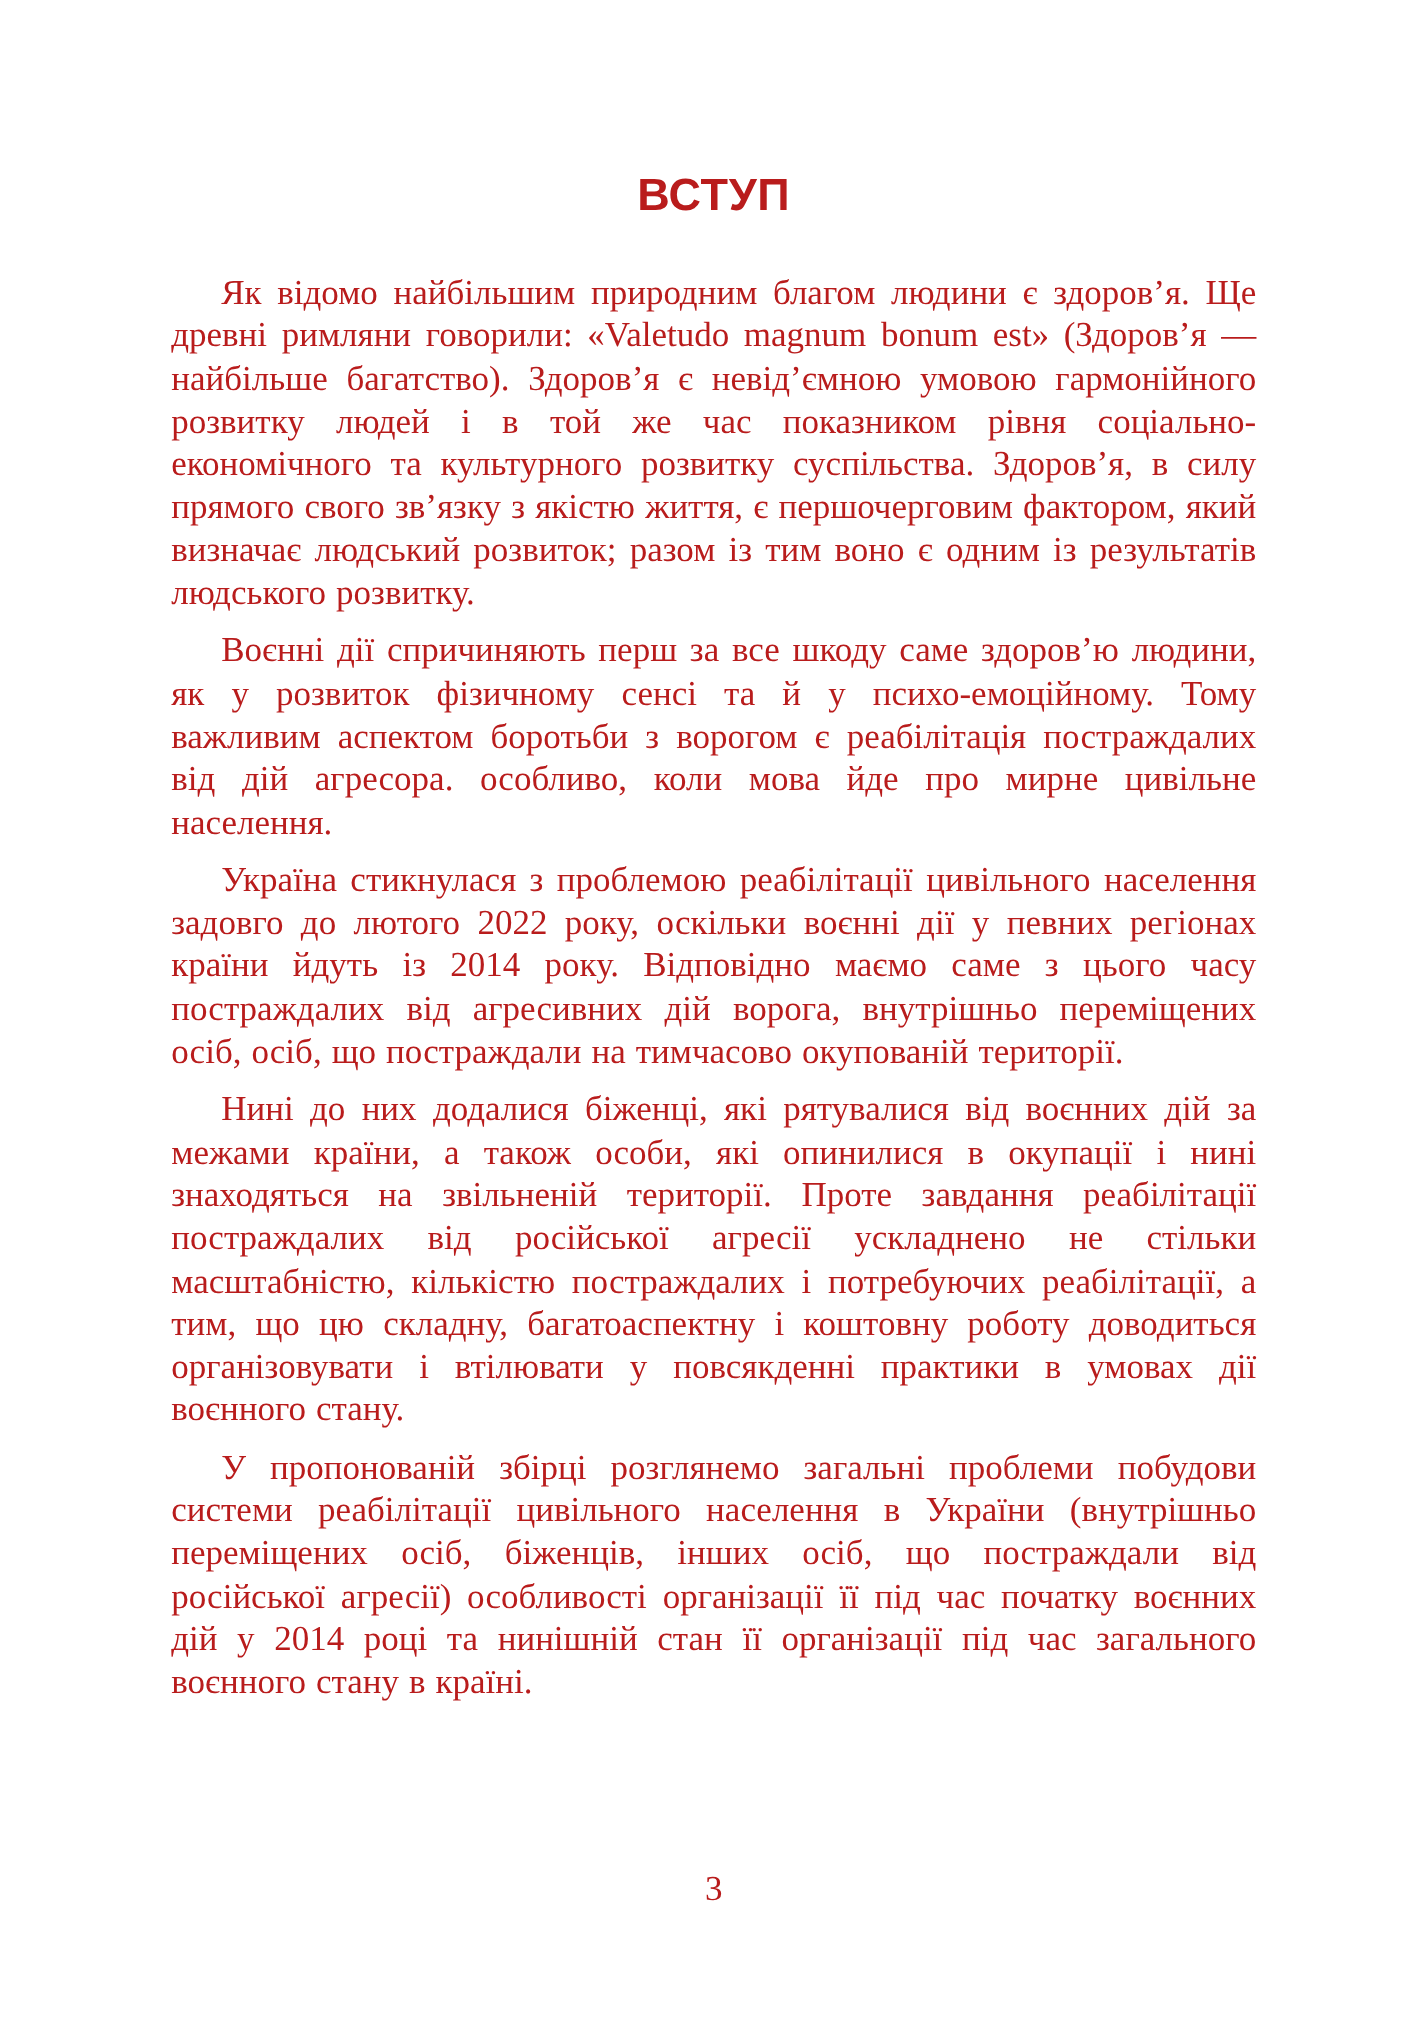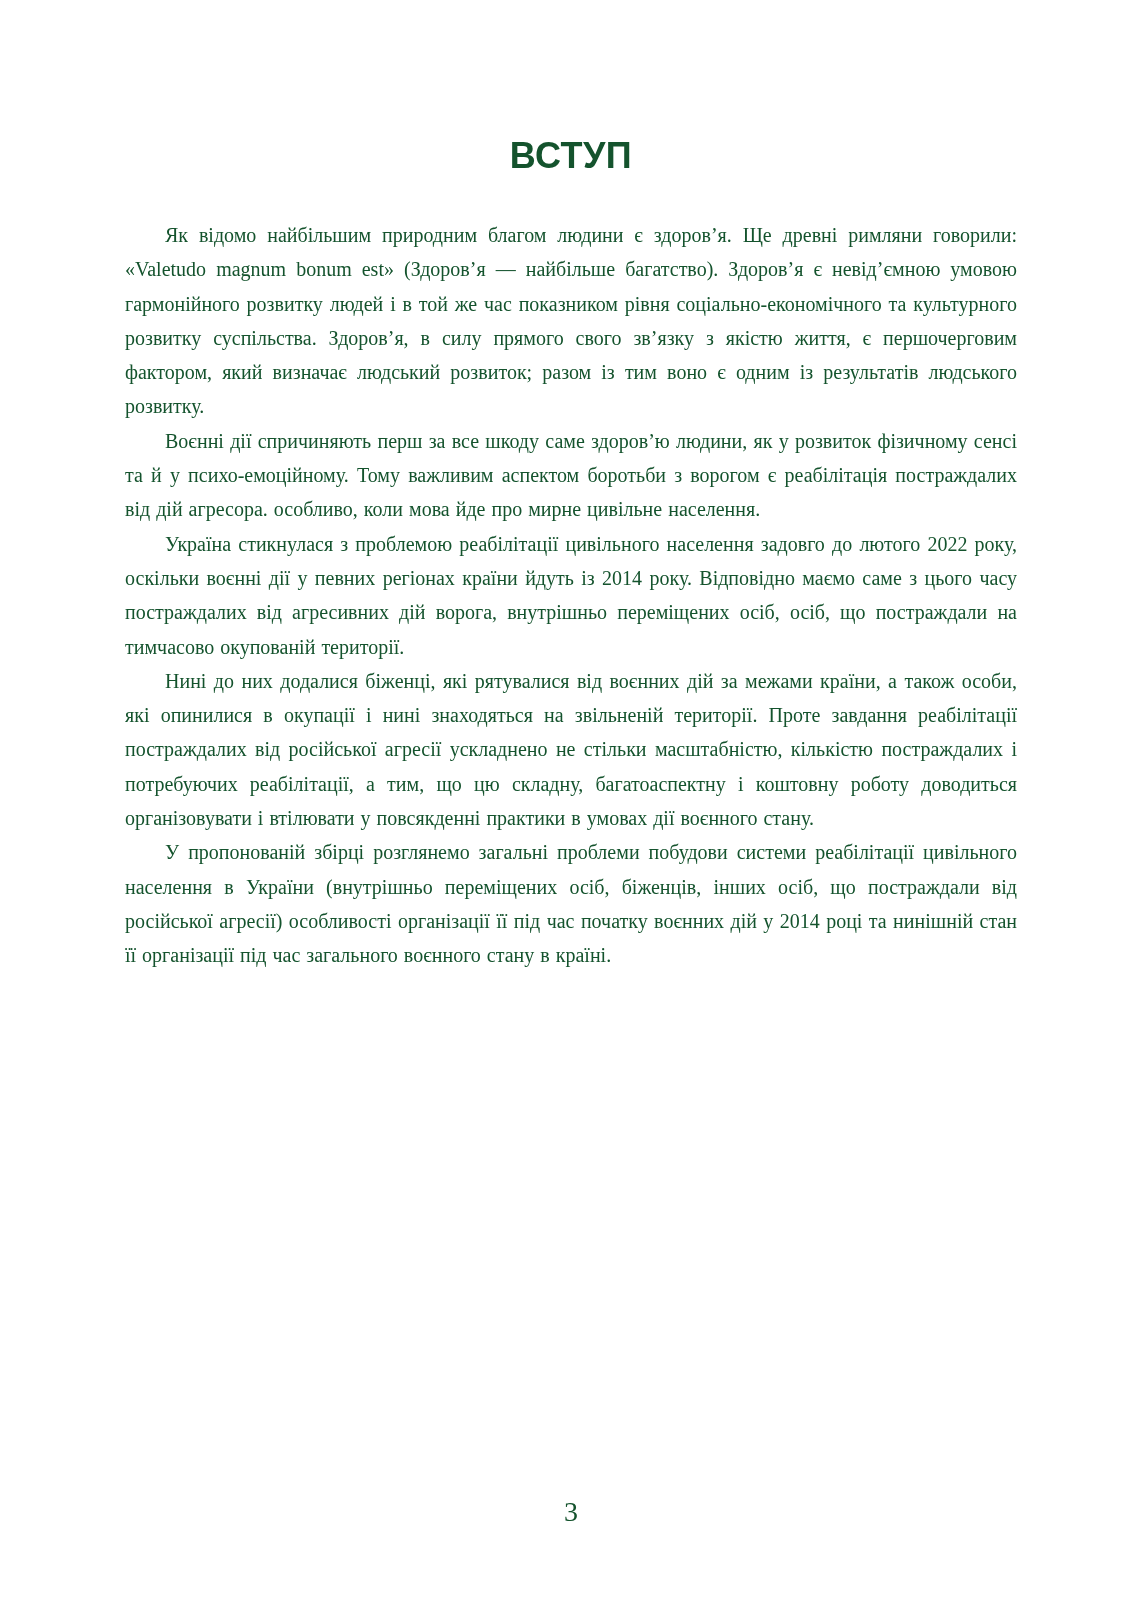--- a/index.html
+++ b/index.html
@@ -6,42 +6,42 @@
     margin: 0;
     padding: 0;
     background: #ffffff;
   }
   .page {
     position: relative;
     width: 1142px;
     height: 1615px;
     margin: 0 auto;
     background: #ffffff;
-    color: #14532d;
+    color: #b91c1c;
     font-family: "Liberation Serif", "DejaVu Serif", serif;
     overflow: hidden;
     box-sizing: border-box;
     padding-top: 136px;
   }
   .doc-title {
     text-align: center;
     font-family: "Liberation Sans", "DejaVu Sans", sans-serif;
     font-weight: bold;
     font-size: 36px;
     line-height: 40px;
     letter-spacing: 0.5px;
     margin: 0 0 42px 0;
   }
   .content {
     margin: 0 125px;
     width: 892px;
   }
   .content p {
-    margin: 0;
-    font-size: 20px;
+    margin: 12px;
+    font-size: 28px;
     line-height: 34.3px;
     text-align: justify;
     text-indent: 40px;
     word-spacing: 1px;
   }
   .page-number {
     position: absolute;
     top: 1496px;
     left: 0;
     width: 1142px;

